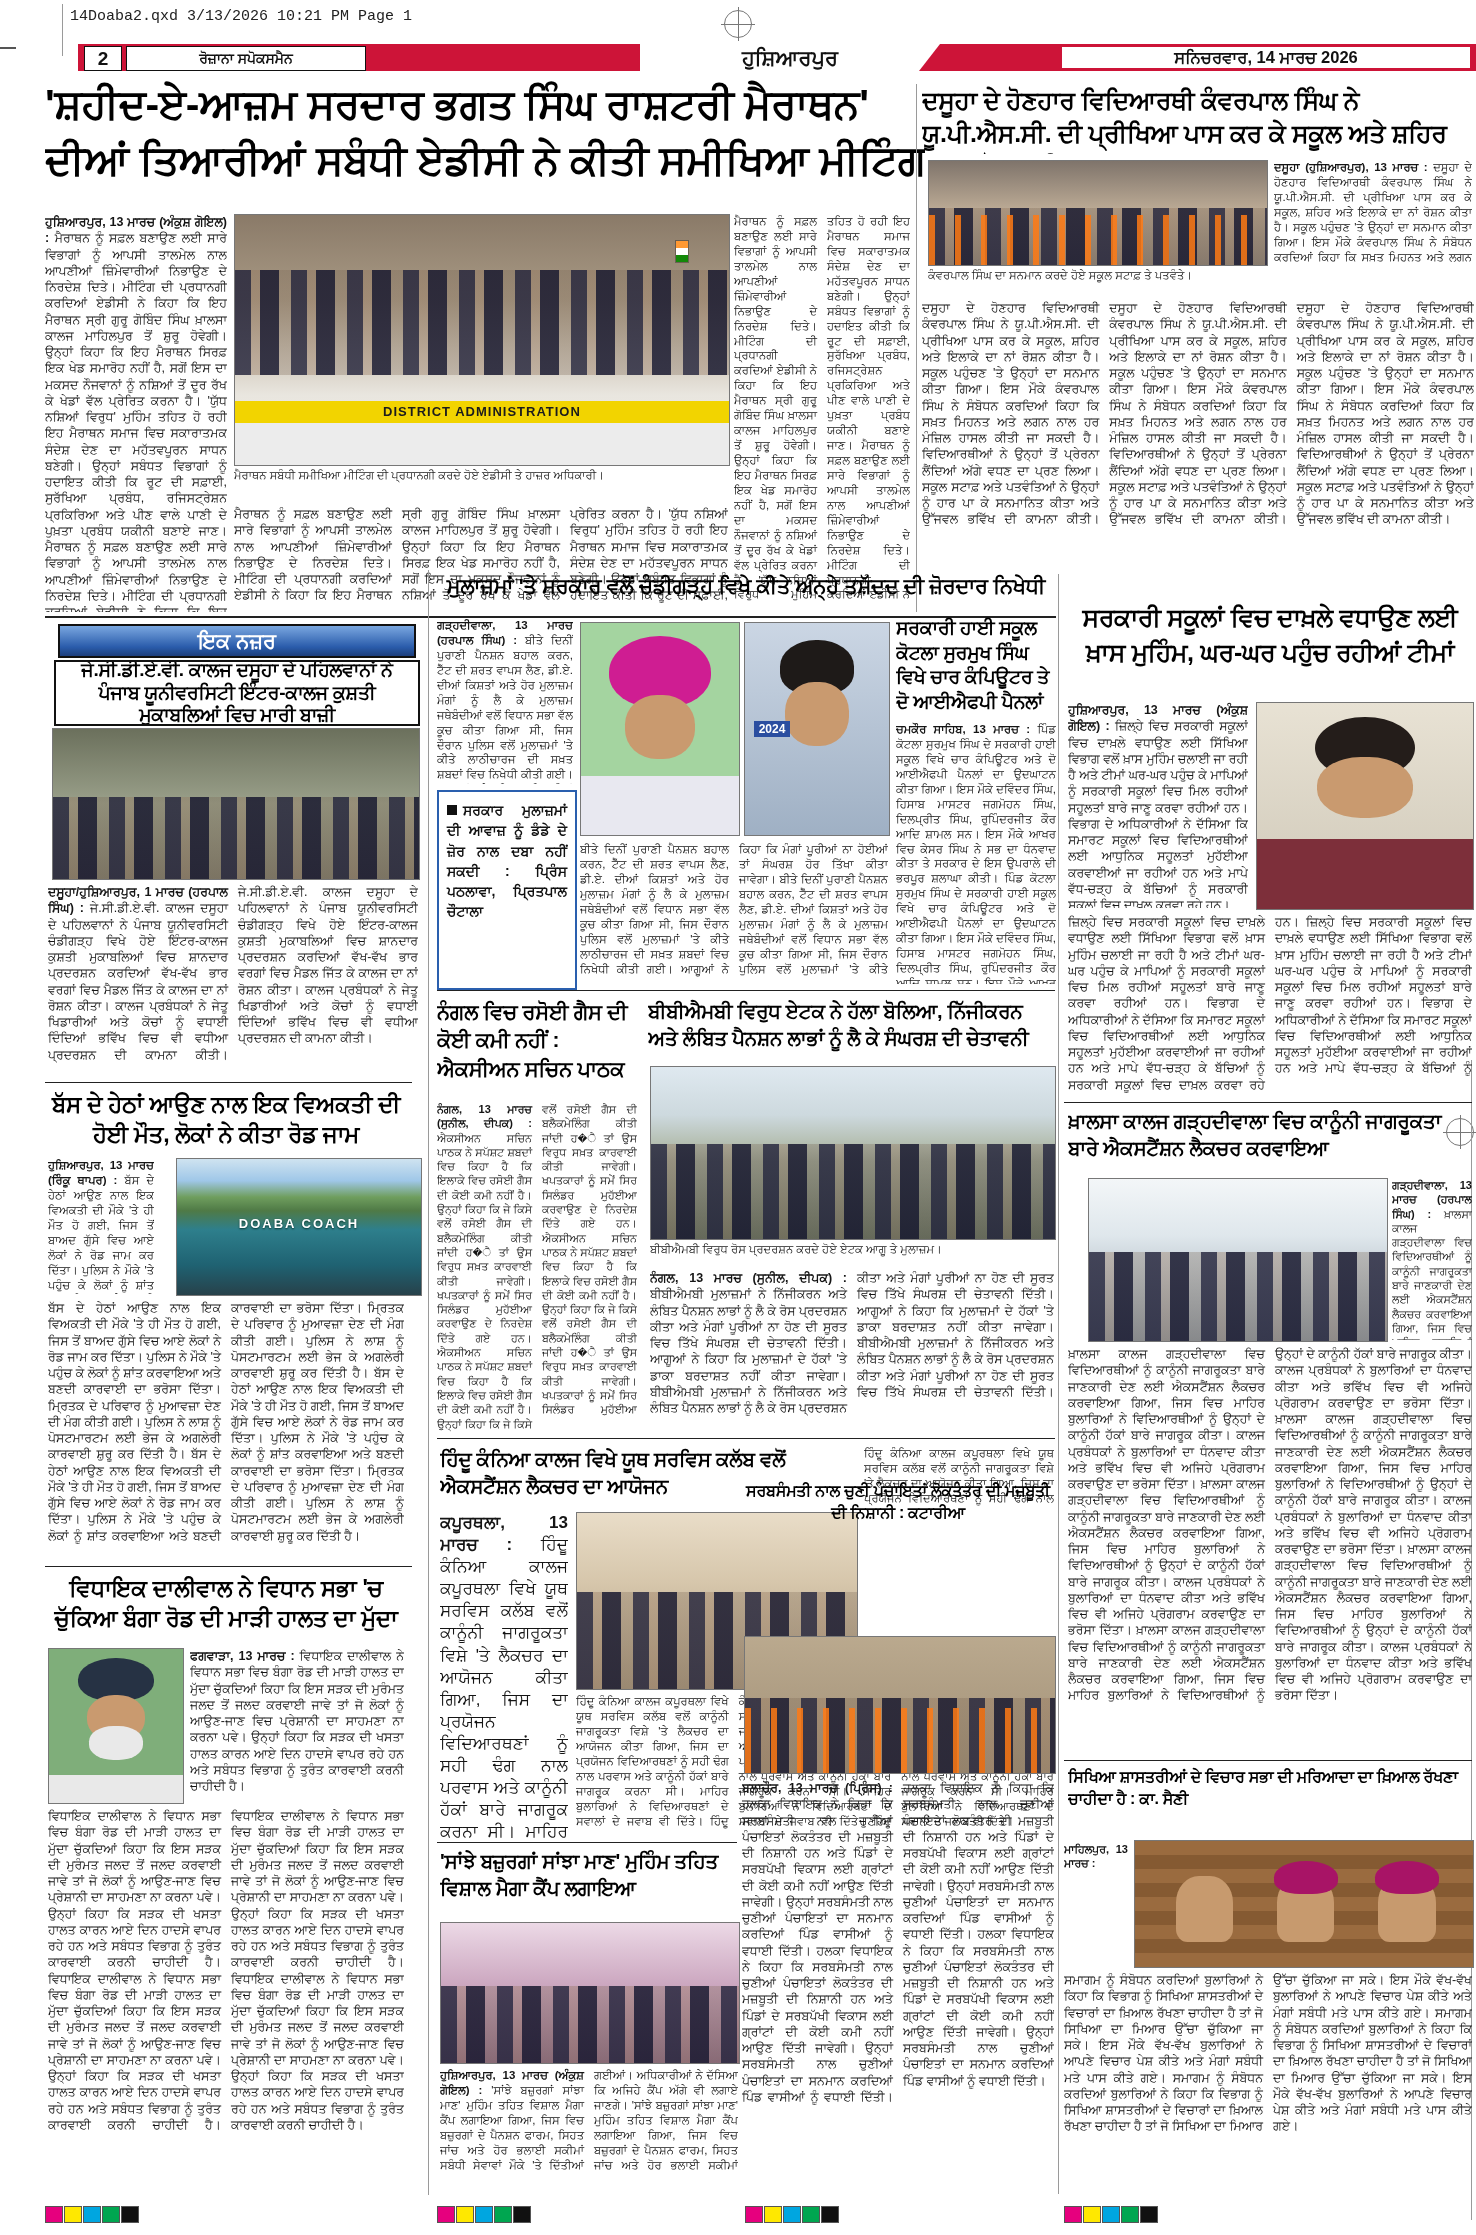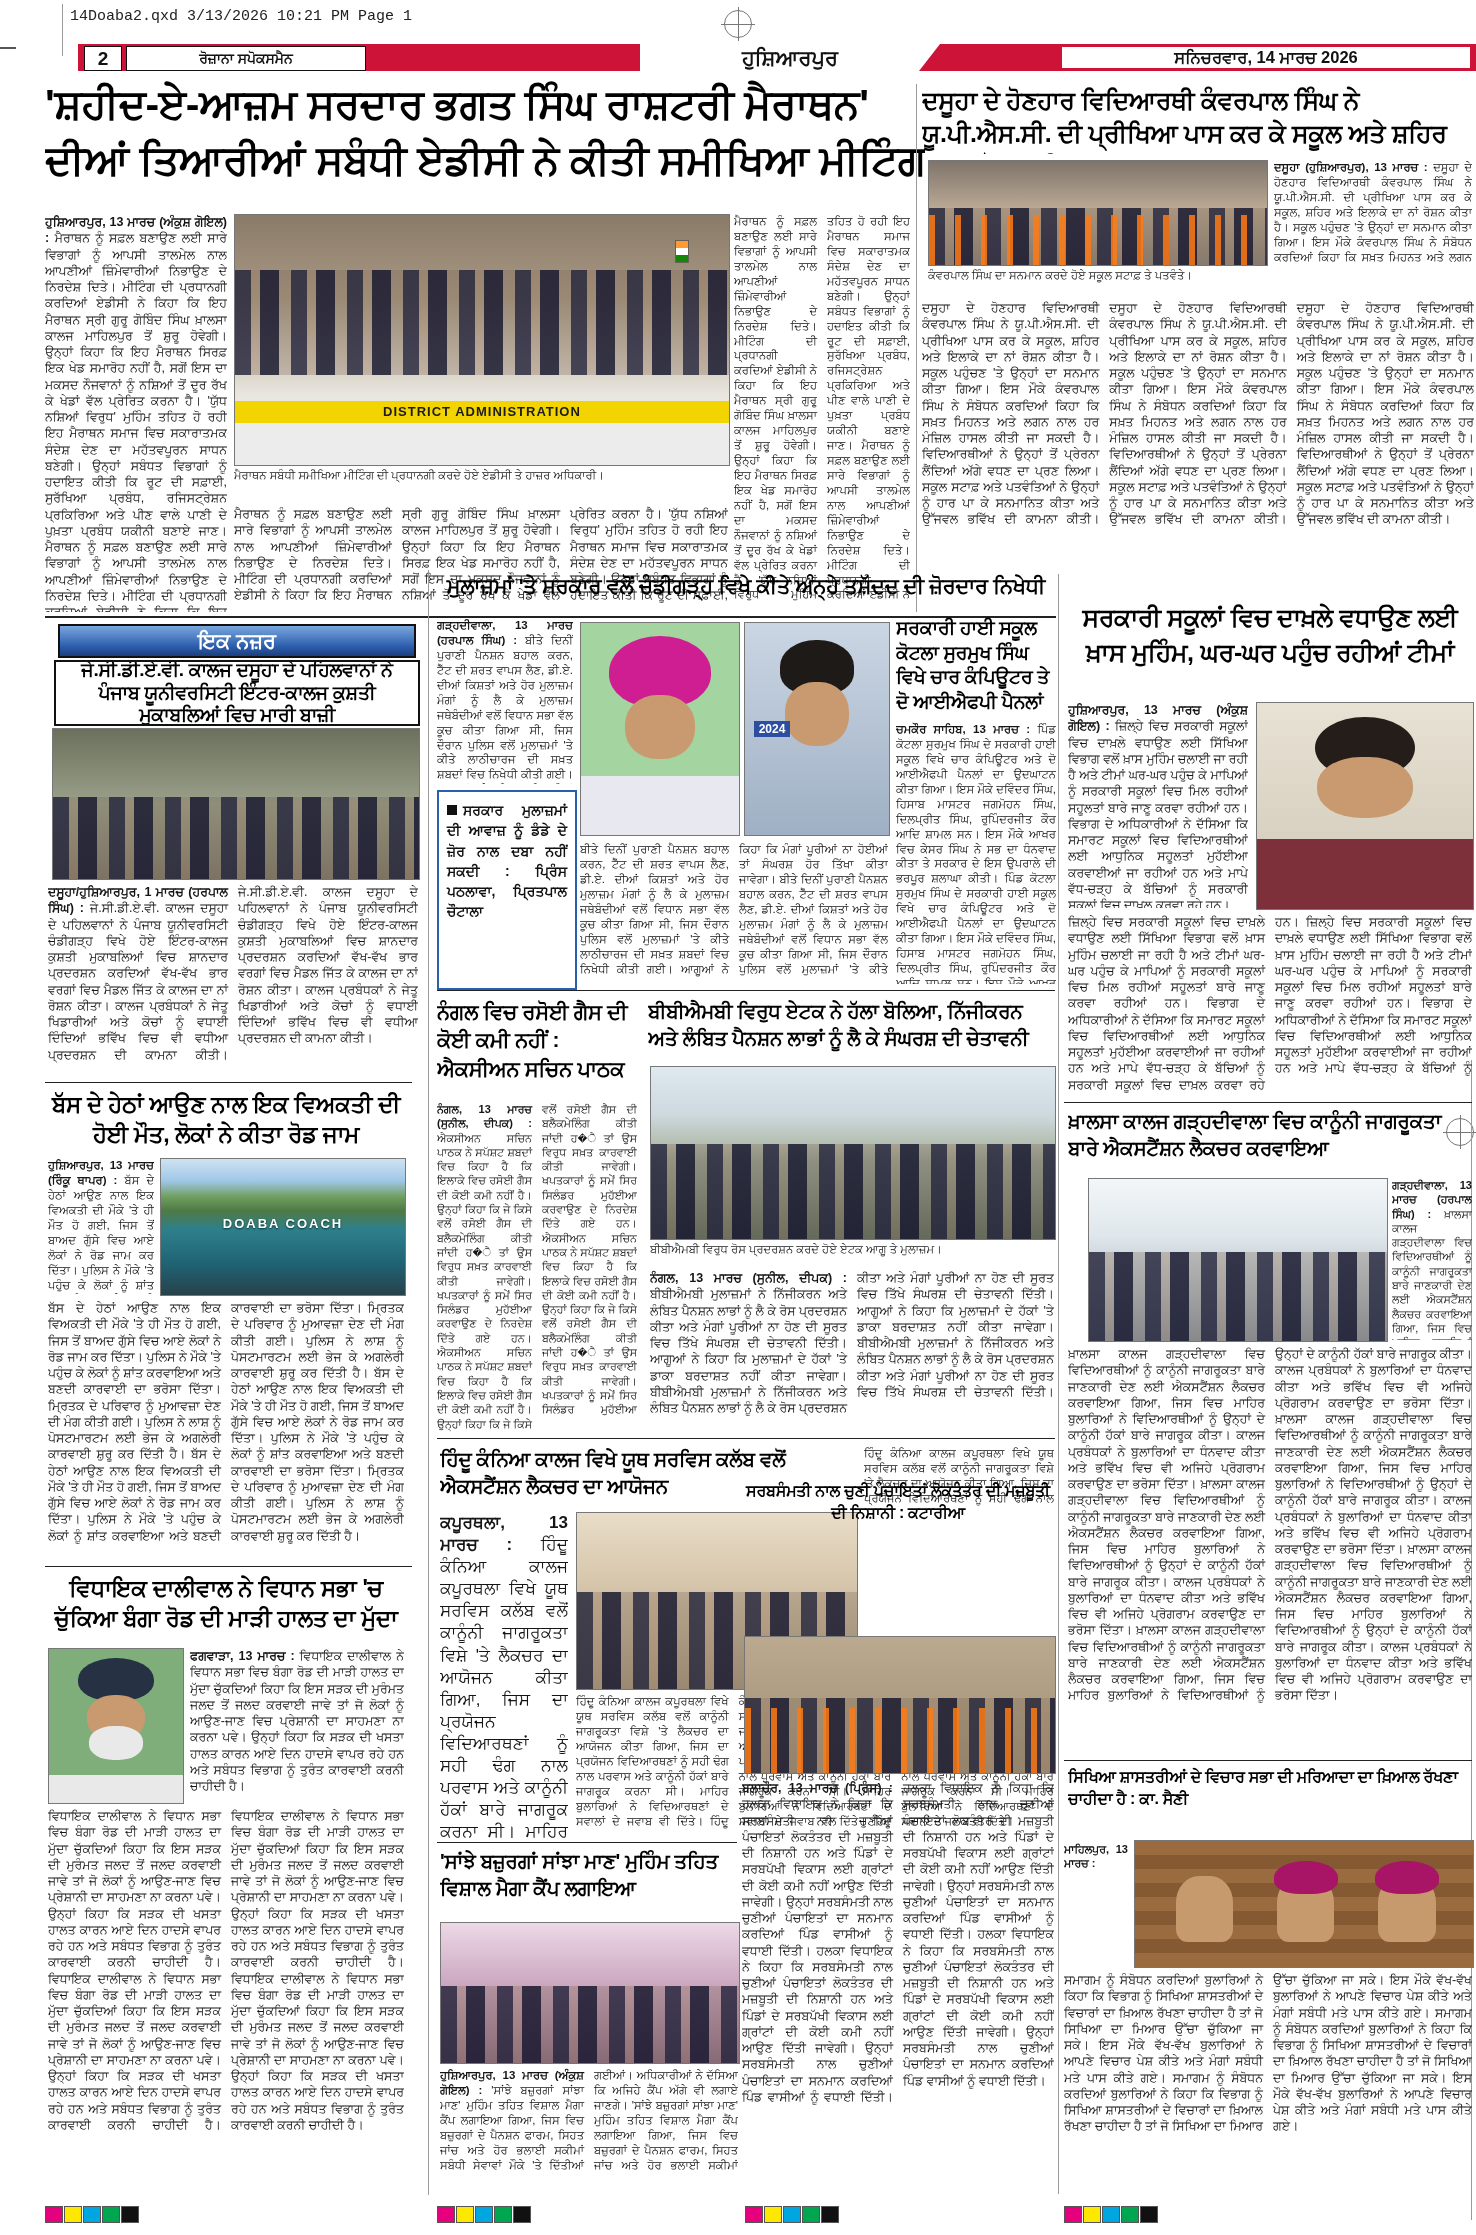--- a/index.html
+++ b/index.html
@@ -31,21 +31,21 @@
   .ph{position:absolute;border:1px solid #777;overflow:hidden;background:#cfcabd;}
   .figs{position:absolute;left:0;right:0;bottom:0;height:55%;background:repeating-linear-gradient(90deg,rgba(35,35,58,.82) 0 16px,rgba(146,116,92,.38) 16px 25px,rgba(24,24,46,.85) 25px 44px,rgba(120,100,82,.30) 44px 56px);}
   .garland{position:absolute;left:0;right:0;bottom:0;height:48%;background:repeating-linear-gradient(90deg,rgba(255,122,20,.85) 0 6px,transparent 6px 26px);}
   .ph-meeting{background:linear-gradient(180deg,#8a7a68 0%,#a99a85 34%,#cfc6b8 55%,#e9e6df 72%,#f0eee8 100%);}
   .ph-meeting .table{position:absolute;left:0;right:0;bottom:0;height:17%;background:#ececec;}
   .banner{position:absolute;left:0;right:0;background:#f2d400;color:#1c1c1c;font-weight:bold;text-align:center;letter-spacing:1px;}
   .flag{position:absolute;width:12px;height:21px;border:1px solid rgba(0,0,0,.3);}
   .flag .f1{height:33%;background:#ff9933;}.flag .f2{height:34%;background:#fff;}.flag .f3{height:33%;background:#138808;}
   .ph-upsc{background:linear-gradient(180deg,#7f746b 0%,#b9a893 45%,#8d8378 100%);}
   .ph-group{background:linear-gradient(180deg,#6b705c 0%,#9aa08a 50%,#7d7a6a 100%);}
-  .ph-bus{background:linear-gradient(180deg,#cfe3f0 0%,#9fc7e8 16%,#6f9e5e 28%,#4f7a46 38%,#2e7f8c 52%,#1f6272 78%,#27414a 100%);}
+  .ph-bus{background:linear-gradient(180deg,#cfe3f0 0%,#9fc7e8 16%,#6f9e5e 28%,#4f7a46 38%,#2e7f8c 52%,#1f6272 78%,#27414a 100%);margin-left:16px;}
   .bustext{position:absolute;left:8%;right:8%;top:42%;color:#fff;font-weight:bold;text-align:center;letter-spacing:2px;text-shadow:0 1px 2px #033;}
   .ph-turban{background:#a4d4a0;}
   .turban{position:absolute;left:18%;top:6%;width:64%;height:34%;border-radius:50% 50% 46% 46%;background:#cf1d92;}
   .face{position:absolute;left:28%;top:34%;width:44%;height:30%;border-radius:46%;background:#c99a6f;}
   .shirt{position:absolute;left:0;right:0;bottom:0;height:28%;background:#e8e8f0;}
   .ph-man2{background:linear-gradient(180deg,#cbd6e4 0%,#9fb0c4 100%);}
   .hair{position:absolute;left:24%;top:8%;width:52%;height:26%;border-radius:48% 48% 40% 40%;background:#1e1a18;}
   .chip{position:absolute;left:6%;top:46%;background:#2b4ea0;color:#fff;font-weight:bold;font-size:12px;padding:1px 5px;}
   .ph-woman{background:linear-gradient(180deg,#e8e2d4 0%,#cfc8b8 100%);}
   .hairw{position:absolute;left:27%;top:7%;width:46%;height:30%;border-radius:50%;background:#241d1a;}

